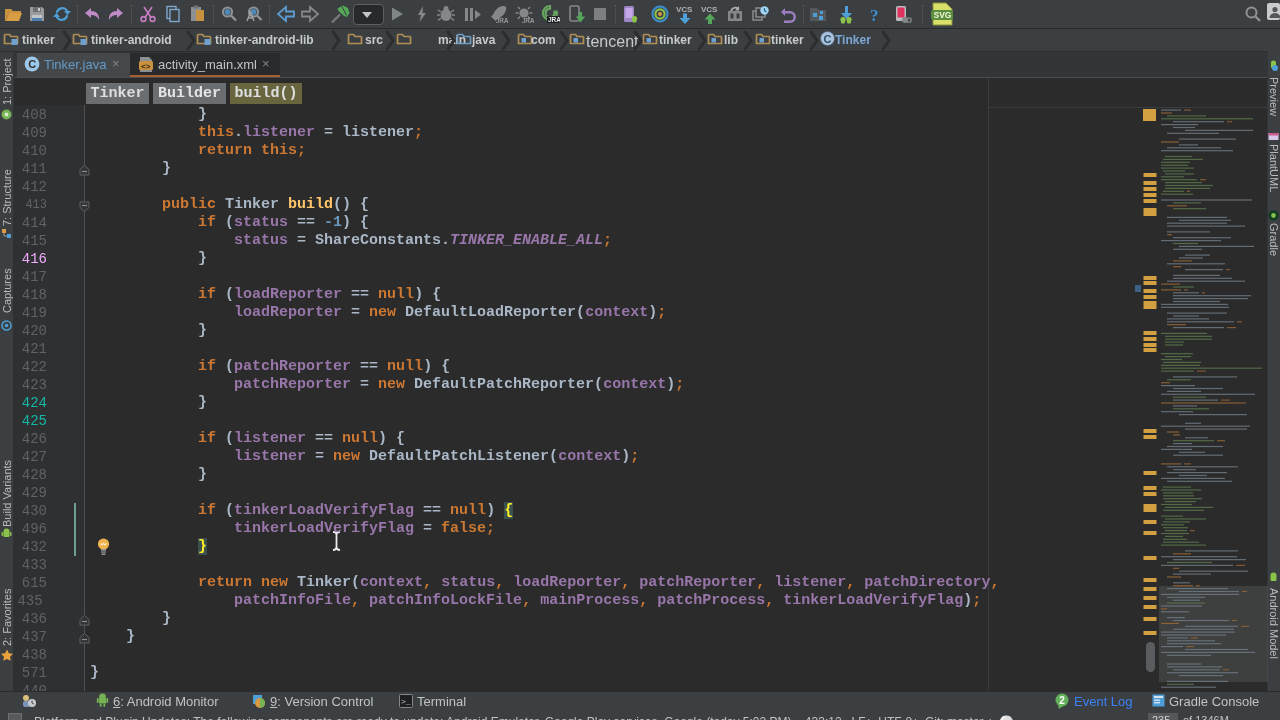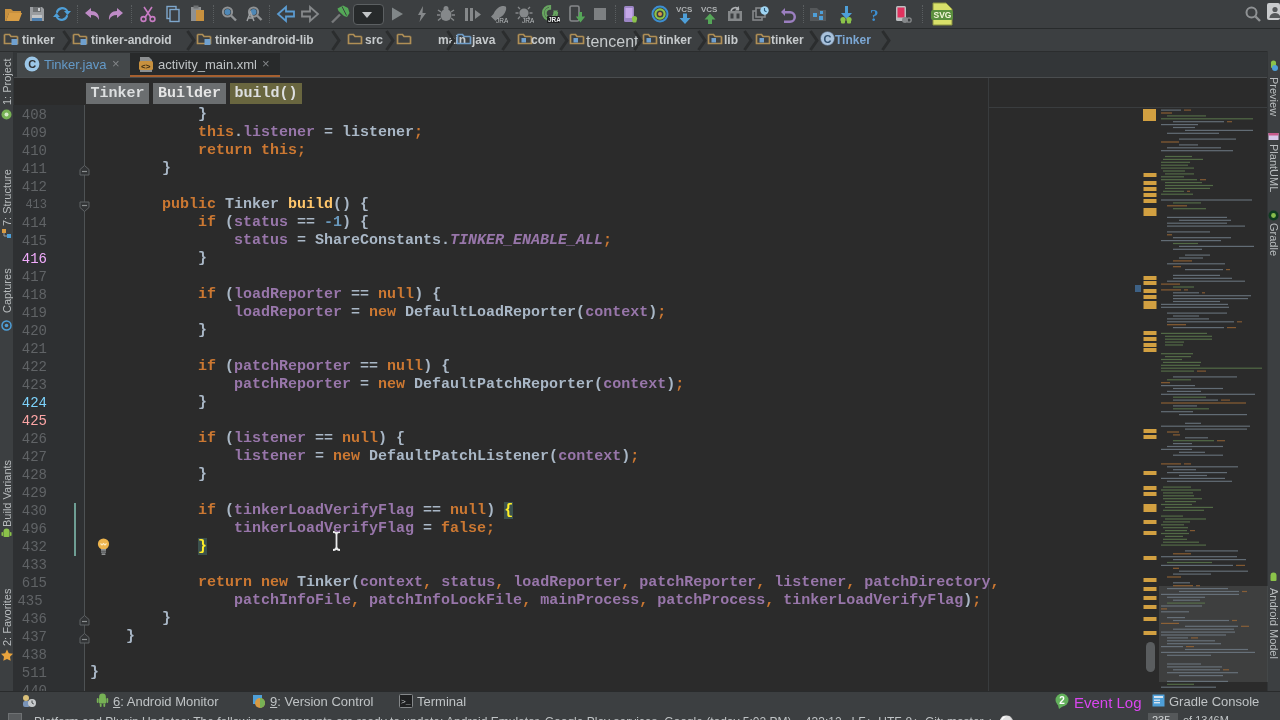--- a/index.html
+++ b/index.html
@@ -392,36 +392,36 @@
 <div class="a mono" style="left:13px;top:214px;width:34px;text-align:right;font-size:14px;line-height:18px;color:#606366">414</div>
 <div class="a mono" style="left:13px;top:232px;width:34px;text-align:right;font-size:14px;line-height:18px;color:#606366">415</div>
 <div class="a mono" style="left:13px;top:250px;width:34px;text-align:right;font-size:14px;line-height:18px;color:#f0abfc">416</div>
 <div class="a mono" style="left:13px;top:268px;width:34px;text-align:right;font-size:14px;line-height:18px;color:#606366">417</div>
 <div class="a mono" style="left:13px;top:286px;width:34px;text-align:right;font-size:14px;line-height:18px;color:#606366">418</div>
 <div class="a mono" style="left:13px;top:304px;width:34px;text-align:right;font-size:14px;line-height:18px;color:#606366">419</div>
 <div class="a mono" style="left:13px;top:322px;width:34px;text-align:right;font-size:14px;line-height:18px;color:#606366">420</div>
 <div class="a mono" style="left:13px;top:340px;width:34px;text-align:right;font-size:14px;line-height:18px;color:#606366">421</div>
 <div class="a mono" style="left:13px;top:358px;width:34px;text-align:right;font-size:14px;line-height:18px;color:#606366">422</div>
 <div class="a mono" style="left:13px;top:376px;width:34px;text-align:right;font-size:14px;line-height:18px;color:#606366">423</div>
-<div class="a mono" style="left:13px;top:394px;width:34px;text-align:right;font-size:14px;line-height:18px;color:#7dd3fc">424</div>
-<div class="a mono" style="left:13px;top:412px;width:34px;text-align:right;font-size:14px;line-height:18px;color:#fca5a5">425</div>
+<div class="a mono" style="left:13px;top:394px;width:34px;text-align:right;font-size:14px;line-height:18px;color:#14b8a6">424</div>
+<div class="a mono" style="left:13px;top:412px;width:34px;text-align:right;font-size:14px;line-height:18px;color:#14b8a6">425</div>
 <div class="a mono" style="left:13px;top:430px;width:34px;text-align:right;font-size:14px;line-height:18px;color:#606366">426</div>
 <div class="a mono" style="left:13px;top:448px;width:34px;text-align:right;font-size:14px;line-height:18px;color:#606366">427</div>
 <div class="a mono" style="left:13px;top:466px;width:34px;text-align:right;font-size:14px;line-height:18px;color:#606366">428</div>
 <div class="a mono" style="left:13px;top:484px;width:34px;text-align:right;font-size:14px;line-height:18px;color:#606366">429</div>
 <div class="a mono" style="left:13px;top:502px;width:34px;text-align:right;font-size:14px;line-height:18px;color:#606366">430</div>
 <div class="a mono" style="left:13px;top:520px;width:34px;text-align:right;font-size:14px;line-height:18px;color:#606366">496</div>
 <div class="a mono" style="left:13px;top:538px;width:34px;text-align:right;font-size:14px;line-height:18px;color:#606366">432</div>
 <div class="a mono" style="left:13px;top:556px;width:34px;text-align:right;font-size:14px;line-height:18px;color:#606366">433</div>
 <div class="a mono" style="left:13px;top:574px;width:34px;text-align:right;font-size:14px;line-height:18px;color:#606366">615</div>
 <div class="a mono" style="left:13px;top:592px;width:34px;text-align:center;font-size:14px;line-height:18px;color:#606366">435</div>
 <div class="a mono" style="left:13px;top:610px;width:34px;text-align:right;font-size:14px;line-height:18px;color:#606366">436</div>
 <div class="a mono" style="left:13px;top:628px;width:34px;text-align:right;font-size:14px;line-height:18px;color:#606366">437</div>
 <div class="a mono" style="left:13px;top:646px;width:34px;text-align:right;font-size:14px;line-height:18px;color:#606366">438</div>
-<div class="a mono" style="left:13px;top:664px;width:34px;text-align:right;font-size:14px;line-height:18px;color:#606366">511</div>
+<div class="a mono" style="left:13px;top:664px;width:34px;text-align:right;font-size:14px;line-height:18px;color:#606366">571</div>
 <div class="a mono" style="left:13px;top:682px;width:34px;text-align:right;font-size:14px;line-height:18px;color:#606366">440</div>
 <svg class="a" style="left:79px;top:165px" width="11" height="11" viewBox="0 0 11 11">
       <path d="M1 4.5 5.5 0.5 10 4.5V10H1z" fill="#313335" stroke="#5F6264" stroke-width="1"></path>
       <path d="M3 6.5h5" stroke="#8A8E90" stroke-width="1.2"></path>
     </svg>
 <svg class="a" style="left:79px;top:201px" width="11" height="11" viewBox="0 0 11 11">
       <path d="M1 6.5 5.5 10.5 10 6.5V1H1z" fill="#313335" stroke="#5F6264" stroke-width="1"></path>
       <path d="M3 4.5h5" stroke="#8A8E90" stroke-width="1.2"></path>
     </svg>
 <svg class="a" style="left:79px;top:615px" width="11" height="11" viewBox="0 0 11 11">
@@ -741,21 +741,21 @@
 <svg class="a" style="left:399px;top:694px" width="14" height="14" viewBox="0 0 14 14">
       <rect x="0.5" y="0.5" width="13" height="13" rx="1" fill="#1E1F20" stroke="#85888A"></rect>
       <text x="2" y="10" font-size="8" fill="#C7CACC" font-family="Liberation Mono">&gt;_</text>
     </svg>
 <div class="a" style="left:417px;top:694px;font-size:13px;color:#BFC3C5">Terminal</div>
 <svg class="a" style="left:1054px;top:693px" width="16" height="16" viewBox="0 0 16 16">
       <circle cx="8" cy="7" r="6.5" fill="#63B15C"></circle>
       <path d="M4 12l1 4 4-3z" fill="#63B15C"></path>
       <text x="5.2" y="10.8" font-size="10" font-weight="bold" fill="#FFFFFF" font-family="Liberation Sans">2</text>
     </svg>
-<div class="a" style="left:1074px;top:694px;font-size:15px;color:#d946ef">Event Log</div>
+<div class="a" style="left:1074px;top:694px;font-size:13px;color:#3b82f6">Event Log</div>
 <svg class="a" style="left:1152px;top:694px" width="13" height="13" viewBox="0 0 13 13">
       <rect x="0.5" y="0.5" width="12" height="12" fill="#4E9FD8"></rect>
       <rect x="2" y="2" width="9" height="2" fill="#D7E4F0"></rect>
       <rect x="2" y="5.5" width="6" height="1.4" fill="#D7E4F0"></rect>
       <rect x="2" y="8" width="6" height="1.4" fill="#D7E4F0"></rect>
     </svg>
 <div class="a" style="left:1169px;top:694px;font-size:13px;color:#BFC3C5">Gradle Console</div>
 <div class="a" style="left:0;top:712px;width:1280px;height:8px;background:#3C3F41"></div>
 <div class="a" style="left:8px;top:713px;width:12px;height:10px;background:#585B5D;border:1px solid #6E7173"></div>
 <div class="a" style="left:34px;top:715px;font-size:12px;color:#BFC3C5;white-space:nowrap">Platform and Plugin Updates: The following components are ready to update: Android Emulator, Google Play services, Google (today 5:02 PM)&nbsp;&nbsp;&nbsp;&nbsp;433:12&nbsp;&nbsp;&nbsp;LF↕&nbsp;&nbsp;UTF-8↕&nbsp;&nbsp;Git: master&nbsp;↕&nbsp;&nbsp;⚪&nbsp;&nbsp;&nbsp;&nbsp;&nbsp;&nbsp;&nbsp;&nbsp;&nbsp;&nbsp;</div>

